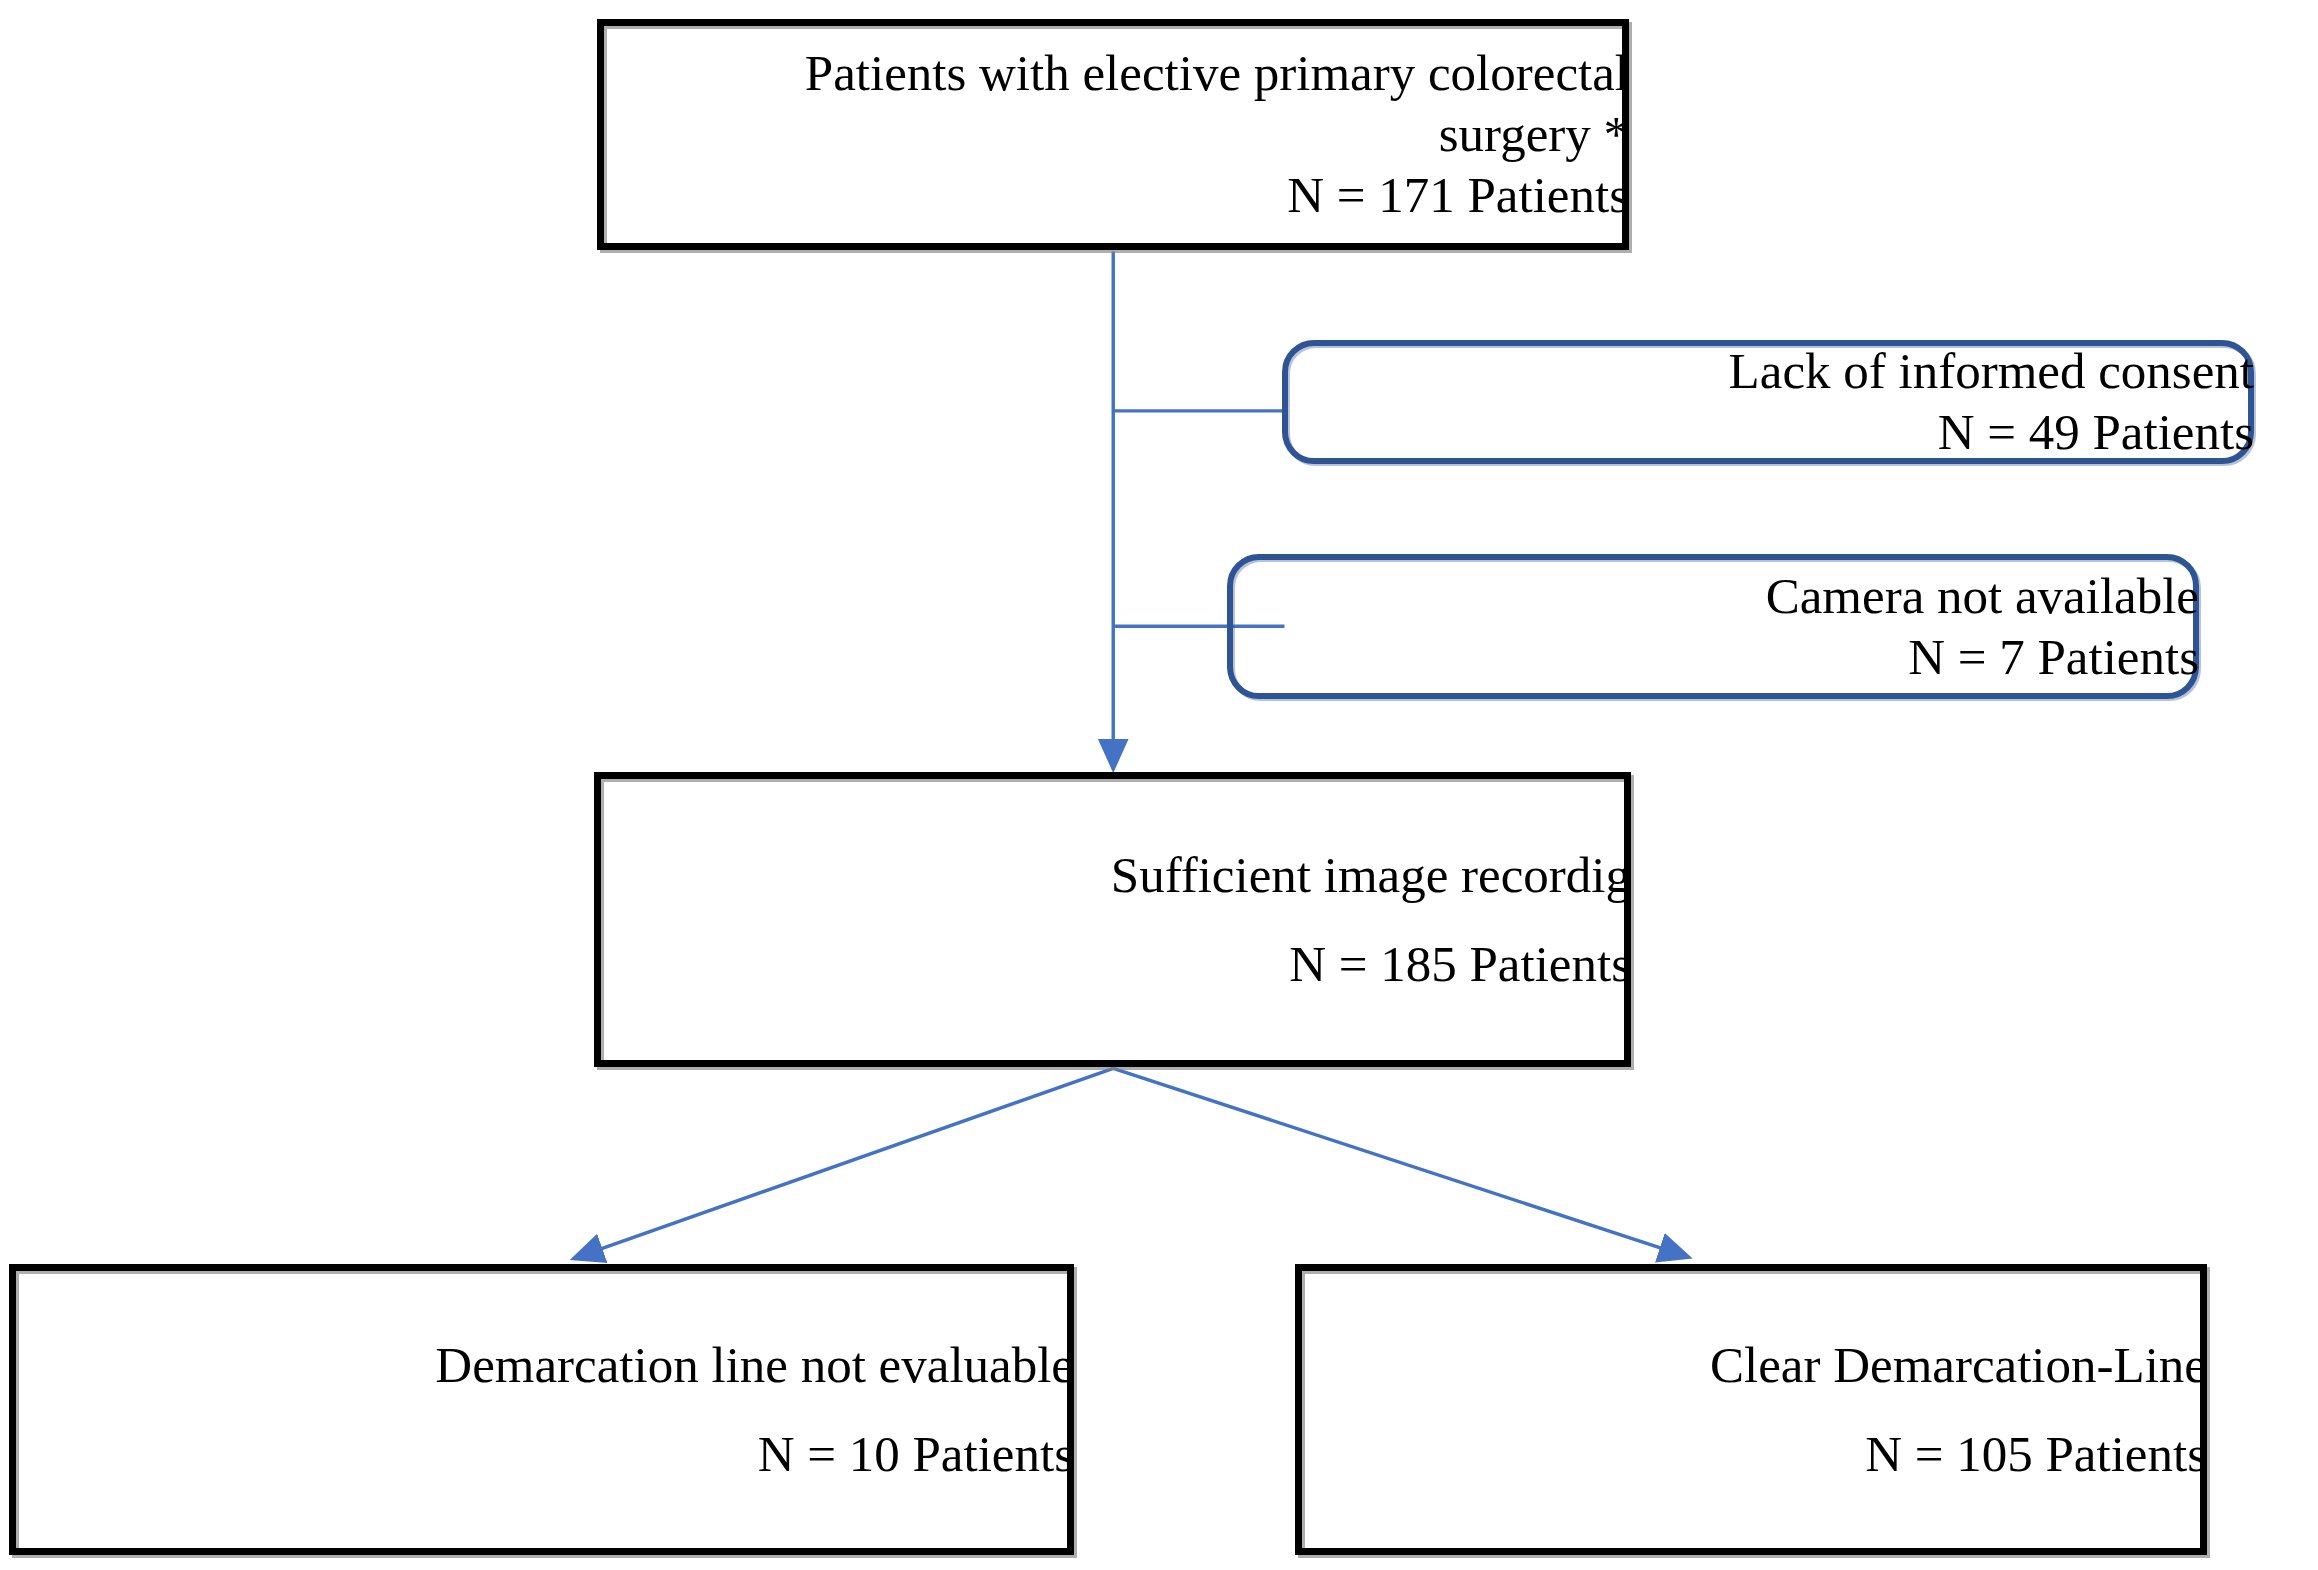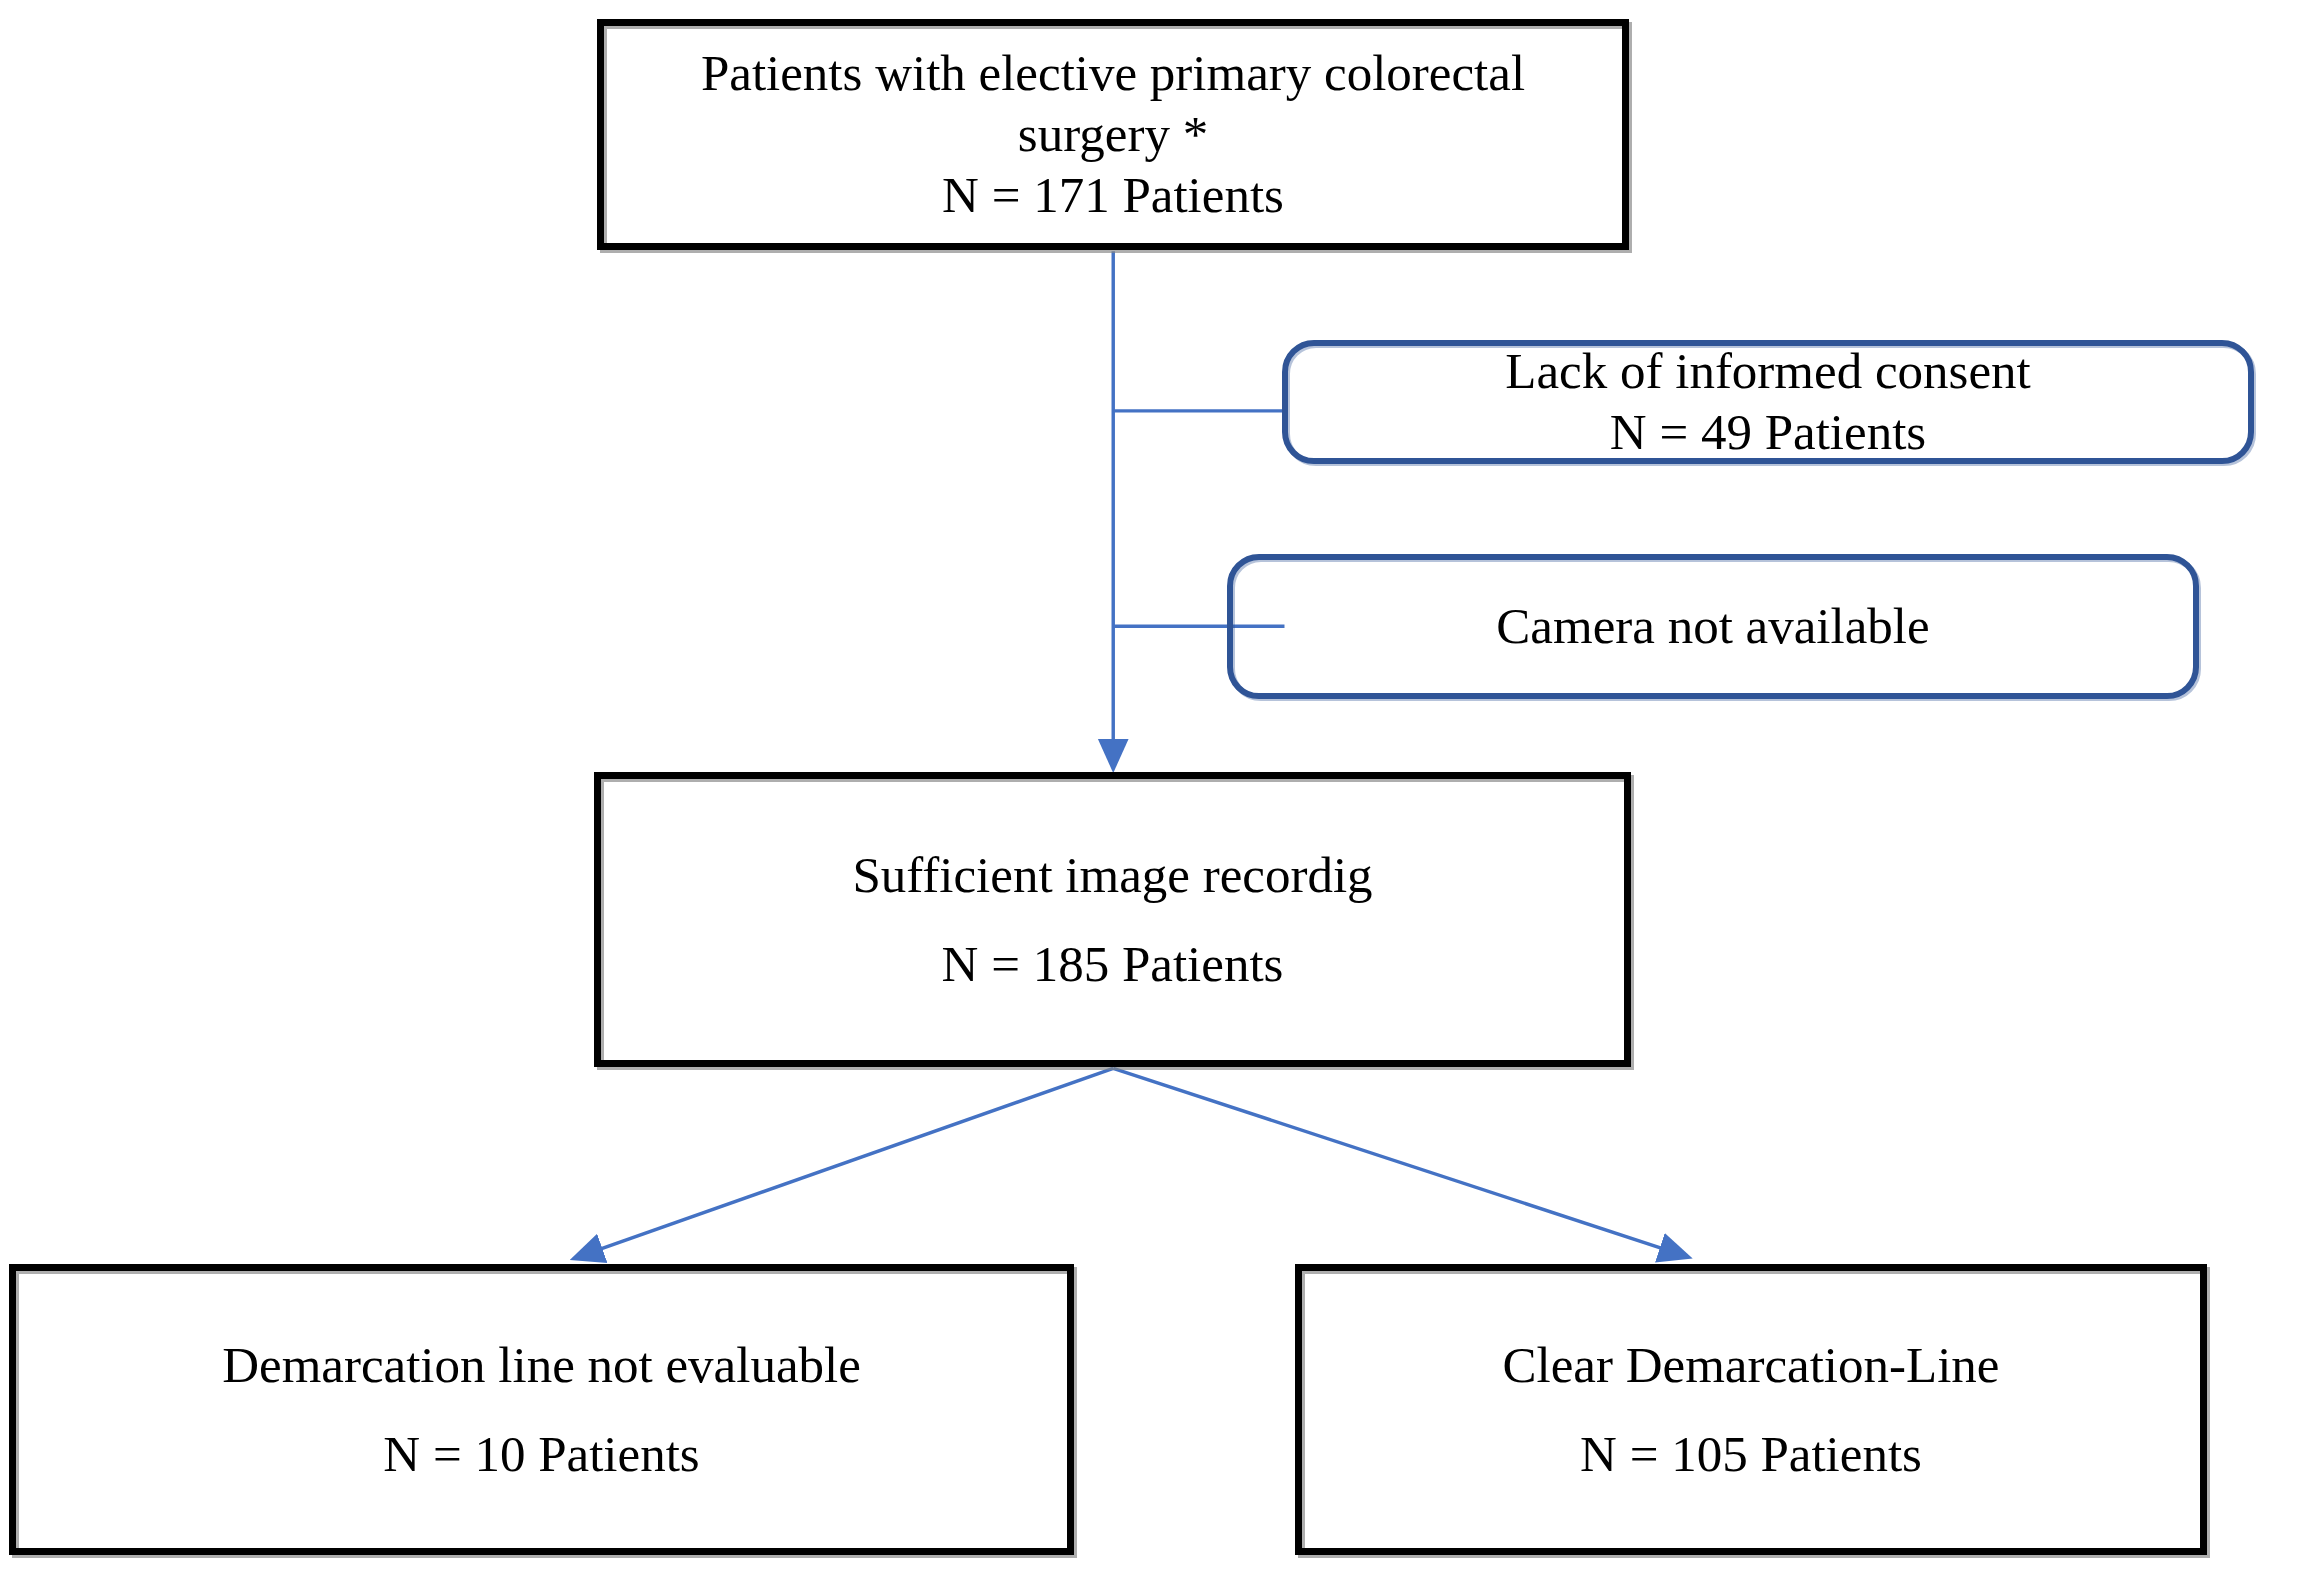--- a/index.html
+++ b/index.html
@@ -42,21 +42,21 @@
   .rounded .stroke {
     border: 6.2px solid var(--exclusion-border, #2F5496);
     border-radius: 32px;
     filter: drop-shadow(2.8px 2.8px 0px rgba(47,84,150,0.35));
   }
   .node .content {
     position: absolute;
     inset: 0;
     display: flex;
     flex-direction: column;
-    align-items: center;
+    align-items: flex-end;
     justify-content: center;
     text-align: center;
     font-size: 51px;
     line-height: 61px;
     white-space: nowrap;
   }
   .gapped .content { gap: 28px; }
 
   
   #box-enrollment    { left: 597px;  top: 19.3px;   width: 1032px; height: 231px; }
@@ -98,20 +98,21 @@
     <div class="content">
       <div>Lack of informed consent</div>
       <div>N = 49 Patients</div>
     </div>
   </div>
 
   <div class="node rounded" id="box-camera">
     <div class="stroke"></div>
     <div class="content">
       <div>Camera not available</div>
+      <div>N = 7 Patients</div>
     </div>
   </div>
 
   <div class="node rect gapped" id="box-sufficient">
     <div class="stroke"></div>
     <div class="content">
       <div>Sufficient image recordig</div>
       <div>N = 185 Patients</div>
     </div>
   </div>

